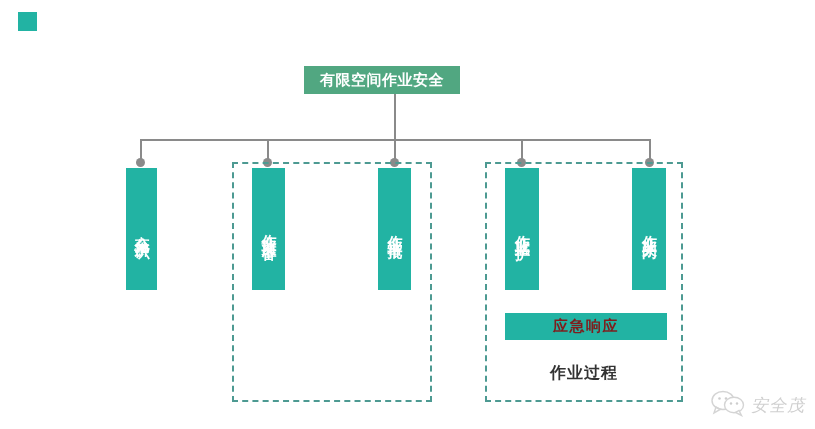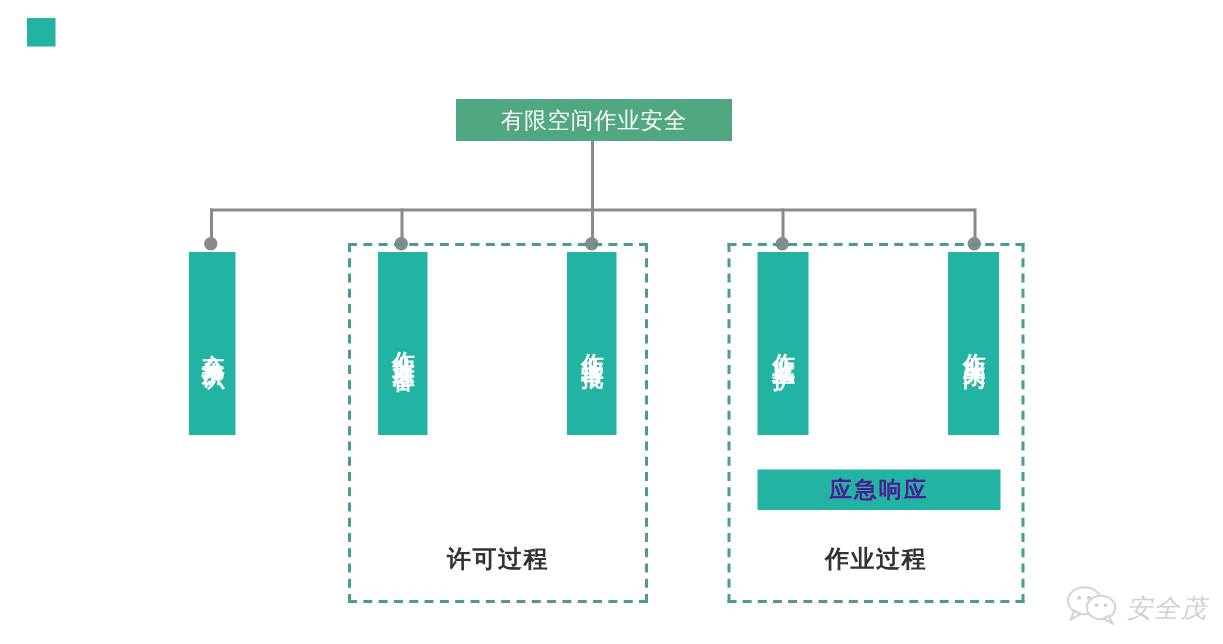--- a/index.html
+++ b/index.html
@@ -44,25 +44,25 @@
   #diagram {
     position: absolute;
     left: 0; top: 42px;
     width: 815px; height: 387px;
   }
 
   
   #root-box {
     position: absolute;
     left: 304px; top: 24px;
-    width: 184px; height: 28px;
+    width: 156px; height: 28px;
     background: #51a781;
     color: #ffffff;
     font-size: 15px;
-    font-weight: normal;
+    font-weight: bold;
     display: flex;
     align-items: center;
     justify-content: center;
     letter-spacing: 0.5px;
   }
 
   
   .conn {
     position: absolute;
     background: #8a8a8a;
@@ -105,21 +105,21 @@
     align-items: center;
     justify-content: center;
     letter-spacing: 3px;
     line-height: 1;
   }
 
   
   #emergency-bar {
     position: absolute;
     background: #22b3a3;
-    color: #4c1d95;
+    color: #7f1d1d;
     font-size: 15px;
     font-weight: bold;
     display: flex;
     align-items: center;
     justify-content: center;
     letter-spacing: 1.5px;
   }
 
   
   #watermark {
@@ -177,21 +177,20 @@
   <div class="vbox" style="left:252px; top:126px; width:33px; height:122px;">作业前准备</div>
 
   <div class="vbox" style="left:378px; top:126px; width:33px; height:122px;">作业审批</div>
 
   <div class="vbox" style="left:505px; top:126px; width:34px; height:122px;">作业监护</div>
 
   <div class="vbox" style="left:632px; top:126px; width:34px; height:122px;">作业关闭</div>
 
   <div id="emergency-bar" style="left:505px; top:271px; width:162px; height:27px;">应急响应</div>
 
-  <div class="group-label" style="left:232px; top:321px; width:200px;">许可过程</div>
   <div class="group-label" style="left:485px; top:321px; width:198px;">作业过程</div>
 
 </div>
 
 <div id="watermark">
   <span>
     <svg width="34" height="28" viewBox="0 0 34 28" aria-hidden="true">
       <ellipse cx="12" cy="11.5" rx="11" ry="9" fill="none" stroke="#9a9a9a" stroke-width="1.4"></ellipse>
       <path d="M5 18 L3 24 L9.5 20.2 Z" fill="none" stroke="#9a9a9a" stroke-width="1.4"></path>
       <circle cx="8.5" cy="9.5" r="1.3" fill="#8a8a8a"></circle>

